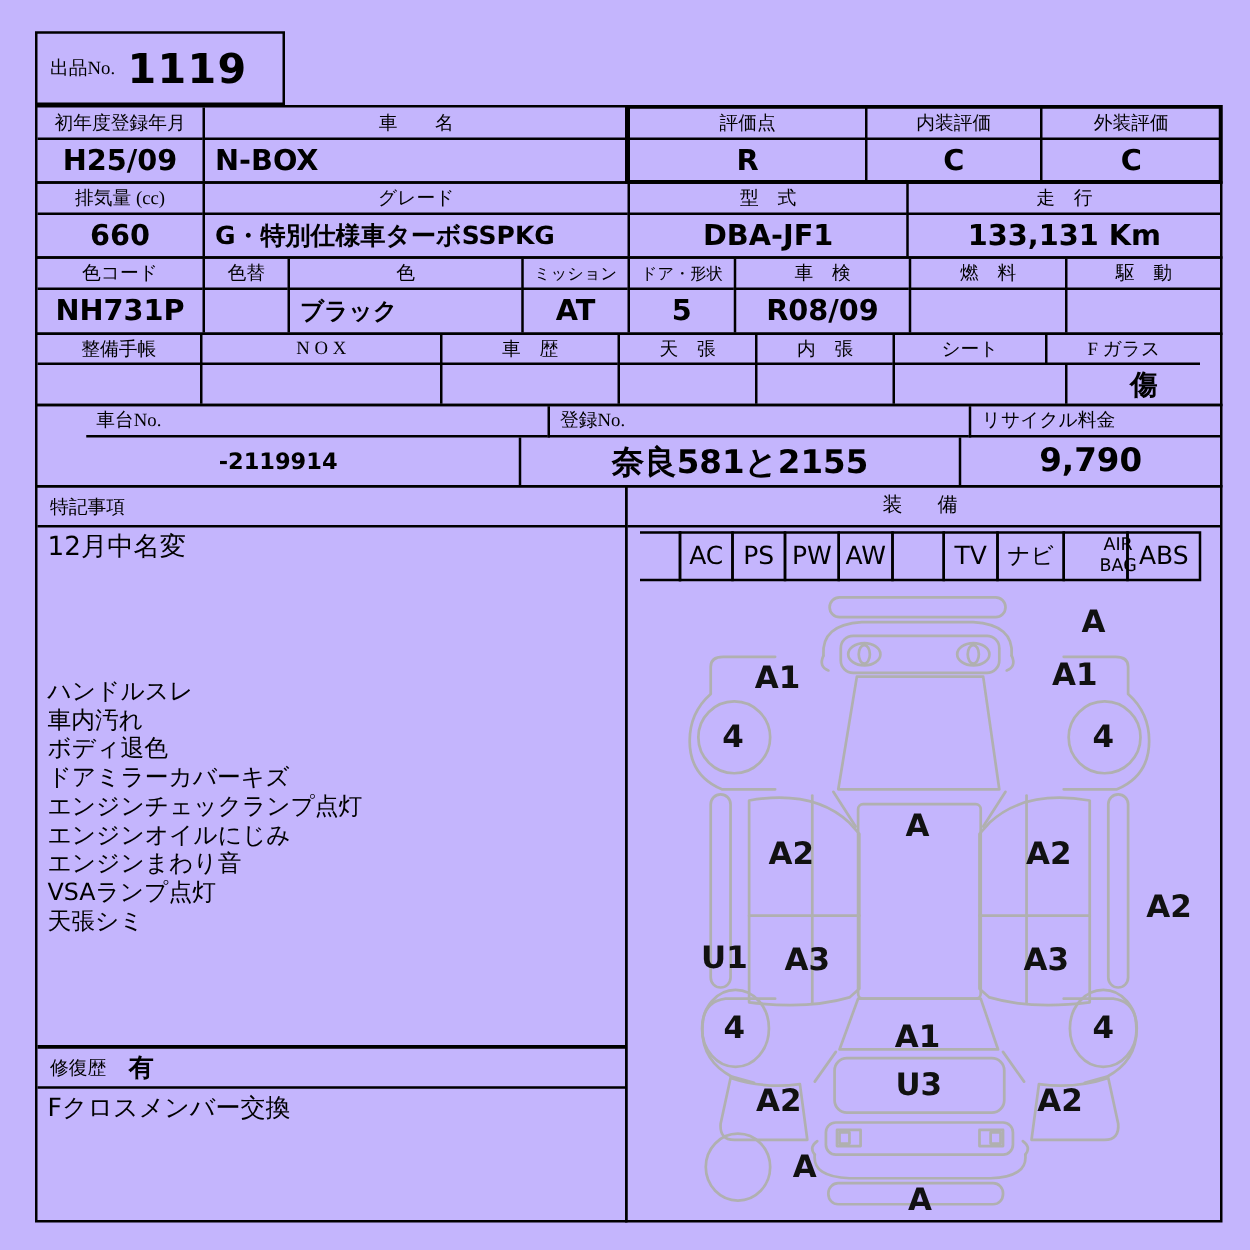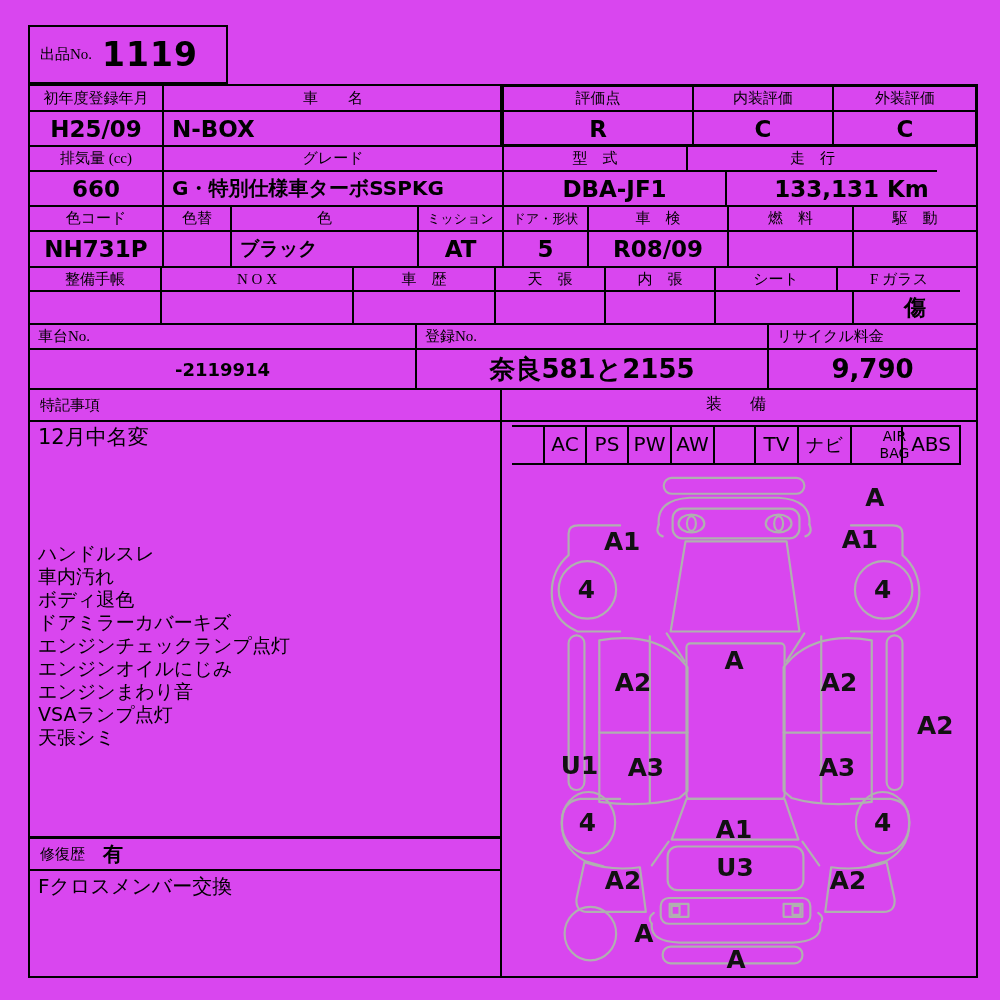--- a/index.html
+++ b/index.html
@@ -1,16 +1,16 @@
 <!DOCTYPE html>
 <html><head>
 <meta charset="utf-8">
 <style>
   html,body{margin:0;padding:0;background:#ffffff;}
-  #page{position:relative;width:1000px;height:1000px;background:#d946ef;
+  #page{position:relative;width:1000px;height:1000px;background:#c4b5fd;
         font-family:"DejaVu Sans",sans-serif;color:#000;}
   .abs{position:absolute;box-sizing:border-box;}
   .bordered{border:2px solid #000;}
   
   #lot-box{left:28px;top:25px;width:200px;height:59px;display:flex;align-items:center;padding-left:10px;}
   .small-label{font-family:"Liberation Serif",serif;font-size:15px;font-weight:400;}
   #lot-number{font-size:33px;font-weight:700;margin-left:10px;letter-spacing:1px;}
   
   .trow{left:28px;width:950px;display:flex;flex-direction:column;border:2px solid #000;}
   .band{display:flex;flex-direction:row;}
@@ -71,21 +71,21 @@
       <div class="vc" style="width:140px;">C</div>
       <div class="vc" style="width:144px;">C</div>
     </div>
   </div>
   <div class="abs" id="eval-outline"></div>
 
   <div class="abs trow" style="top:145px;height:62px;">
     <div class="band" style="height:25px;">
       <div class="hc first" style="width:132px;">排気量 (cc)</div>
       <div class="hc" style="width:340px;">グレード</div>
-      <div class="hc" style="width:184px;">型　式</div>
+      <div class="hc" style="width:223px;">型　式</div>
       <div class="hc" style="width:251px;">走　行</div>
     </div>
     <div class="band" style="flex:1;">
       <div class="vc first" style="width:132px;">660</div>
       <div class="vc leftal" style="width:340px;font-size:20px;">G・特別仕様車ターボSSPKG</div>
       <div class="vc" style="width:223px;">DBA-JF1</div>
       <div class="vc" style="width:251px;">133,131 Km</div>
     </div>
   </div>
 
@@ -127,21 +127,21 @@
       <div class="vc" style="width:192px;"></div>
       <div class="vc" style="width:142px;"></div>
       <div class="vc" style="width:110px;"></div>
       <div class="vc" style="width:110px;"></div>
       <div class="vc" style="width:138px;"></div>
       <div class="vc" style="width:124px;font-size:22px;">傷</div>
     </div>
   </div>
 
   <div class="abs trow" style="top:323px;height:67px;">
-    <div class="band" style="height:25px;">
+    <div class="band" style="height:25px;padding-left:39px;">
       <div class="hc first leftal" style="width:385px;justify-content:flex-start;">車台No.</div>
       <div class="hc leftal" style="width:352px;justify-content:flex-start;">登録No.</div>
       <div class="hc leftal" style="width:209px;justify-content:flex-start;">リサイクル料金</div>
     </div>
     <div class="band" style="flex:1;">
       <div class="vc first" style="width:385px;font-size:18px;">-2119914</div>
       <div class="vc" style="width:352px;font-size:26px;">奈良581と2155</div>
       <div class="vc" style="width:209px;font-size:26px;">9,790</div>
     </div>
   </div>

